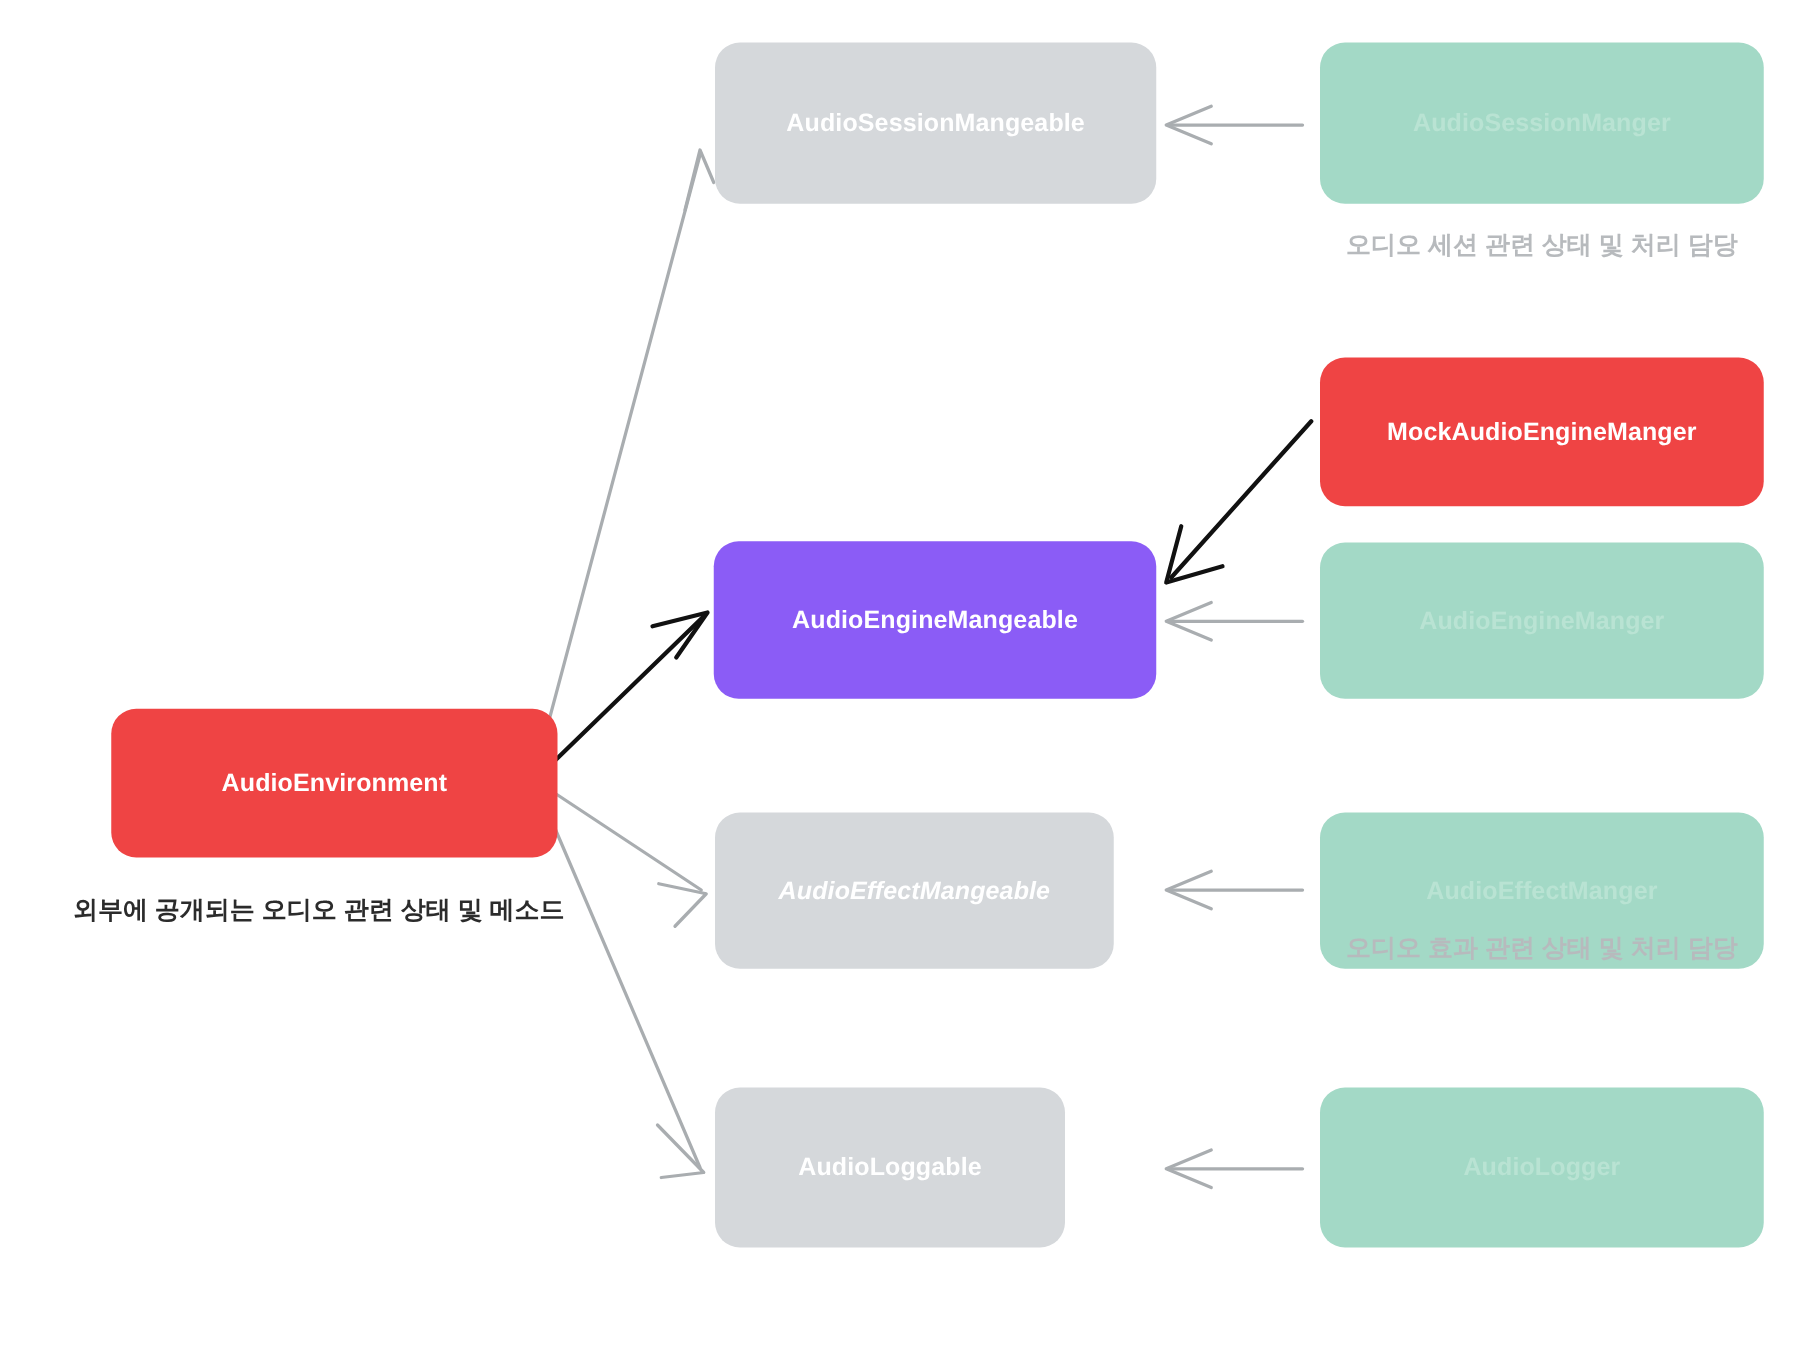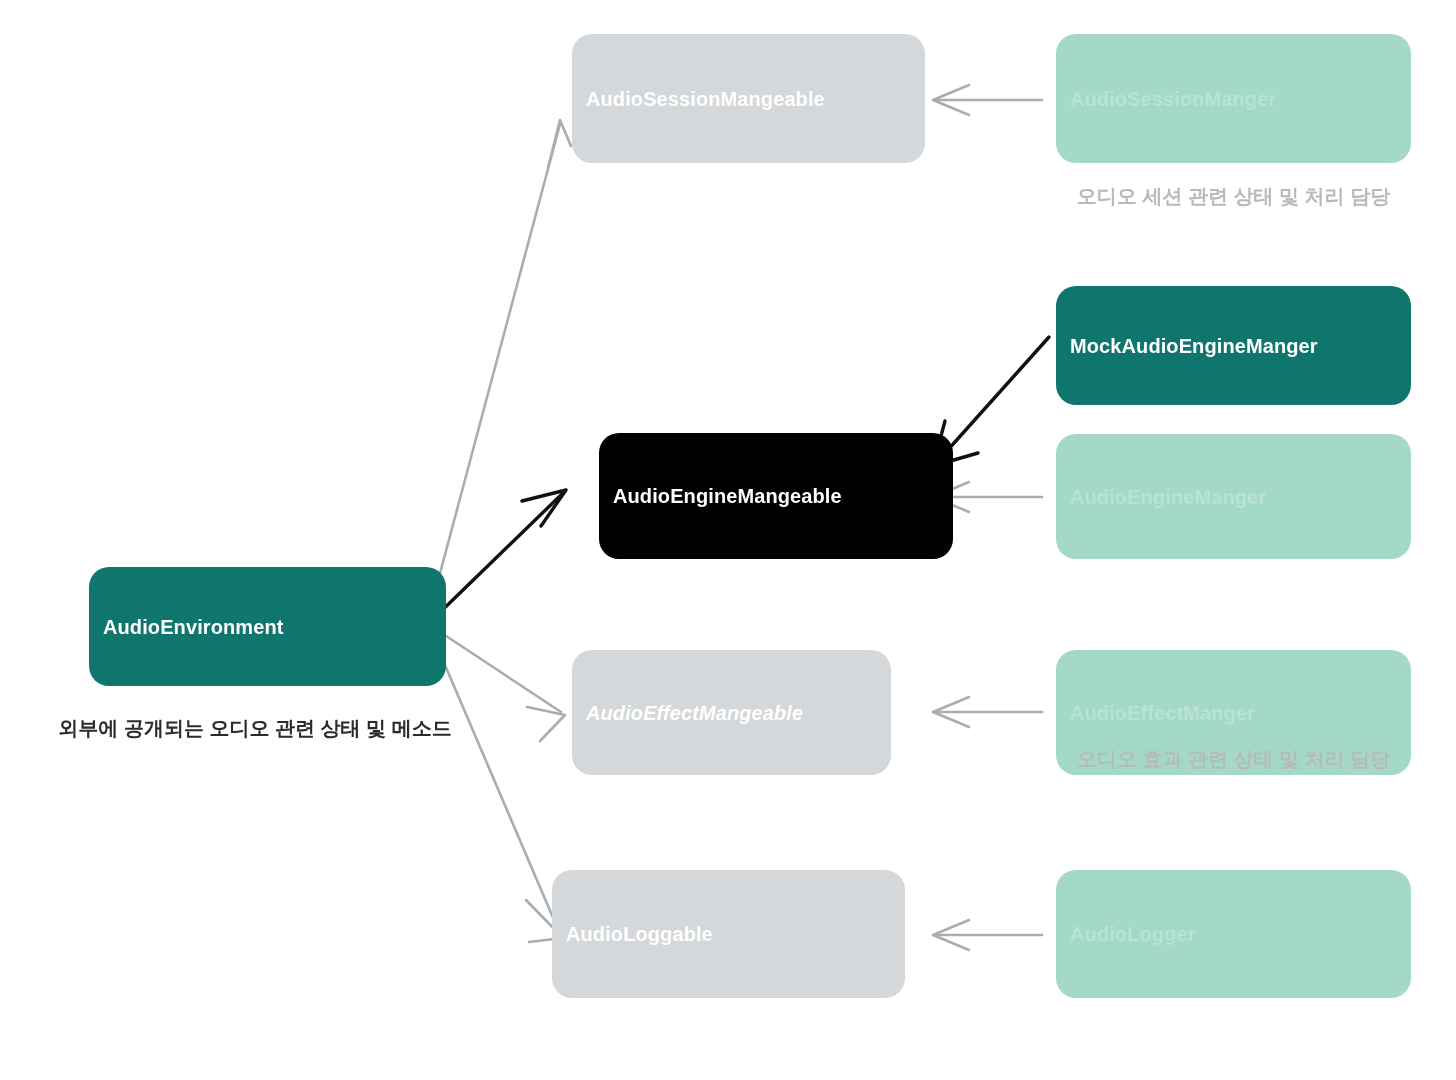--- a/index.html
+++ b/index.html
@@ -24,41 +24,40 @@
     width: 1456px;
     height: 1080px;
     pointer-events: none;
   }
   .node {
     position: absolute;
     box-sizing: border-box;
     border-radius: 20px;
     display: flex;
     align-items: center;
-    justify-content: flex-start;
+    justify-content: center;
     text-align: center;
     padding: 0 14px;
     font-size: 20px;
     font-weight: 600;
     letter-spacing: 0.1px;
     line-height: 1.2;
     z-index: 2;
   }
   .node.green {
-    background: #0f766e;
+    background: #ef4444;
     color: #ffffff;
   }
   .node.iface {
     background: #d5d8db;
     color: #ffffff;
   }
   .node.iface-active {
-    background: #000000;
+    background: #8b5cf6;
     color: #ffffff;
-    margin-left: 28px;
   }
   .node.manager {
     background: #a3d9c6;
     color: #b9e3d3;
   }
   .caption {
     position: absolute;
     font-size: 20px;
     font-weight: 700;
     color: #b7babd;
@@ -153,21 +152,21 @@
 
   <div class="node iface" style="left:572px; top:650px; width:319px; height:125px;font-style:italic;">
     <span>AudioEffectMangeable</span>
   </div>
 
   <div class="node manager" style="left:1056px; top:650px; width:355px; height:125px;">
     <span>AudioEffectManger</span>
   </div>
   <div class="caption" style="left:1056px; top:747px; width:355px;">오디오 효과 관련 상태 및 처리 담당</div>
 
-  <div class="node iface" style="left:552px; top:870px; width:353px; height:128px;">
+  <div class="node iface" style="left:572px; top:870px; width:280px; height:128px;">
     <span>AudioLoggable</span>
   </div>
 
   <div class="node manager" style="left:1056px; top:870px; width:355px; height:128px;">
     <span>AudioLogger</span>
   </div>
 
 </div>
 
 </body></html>

